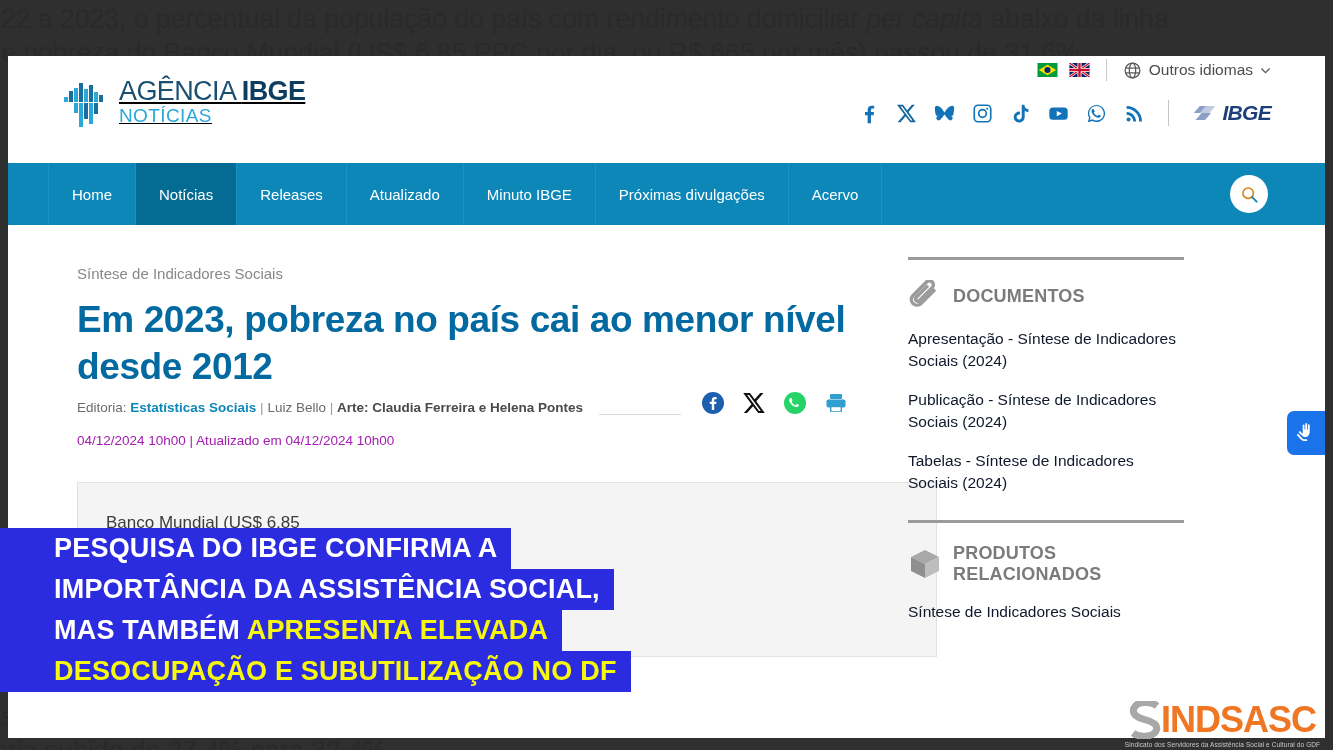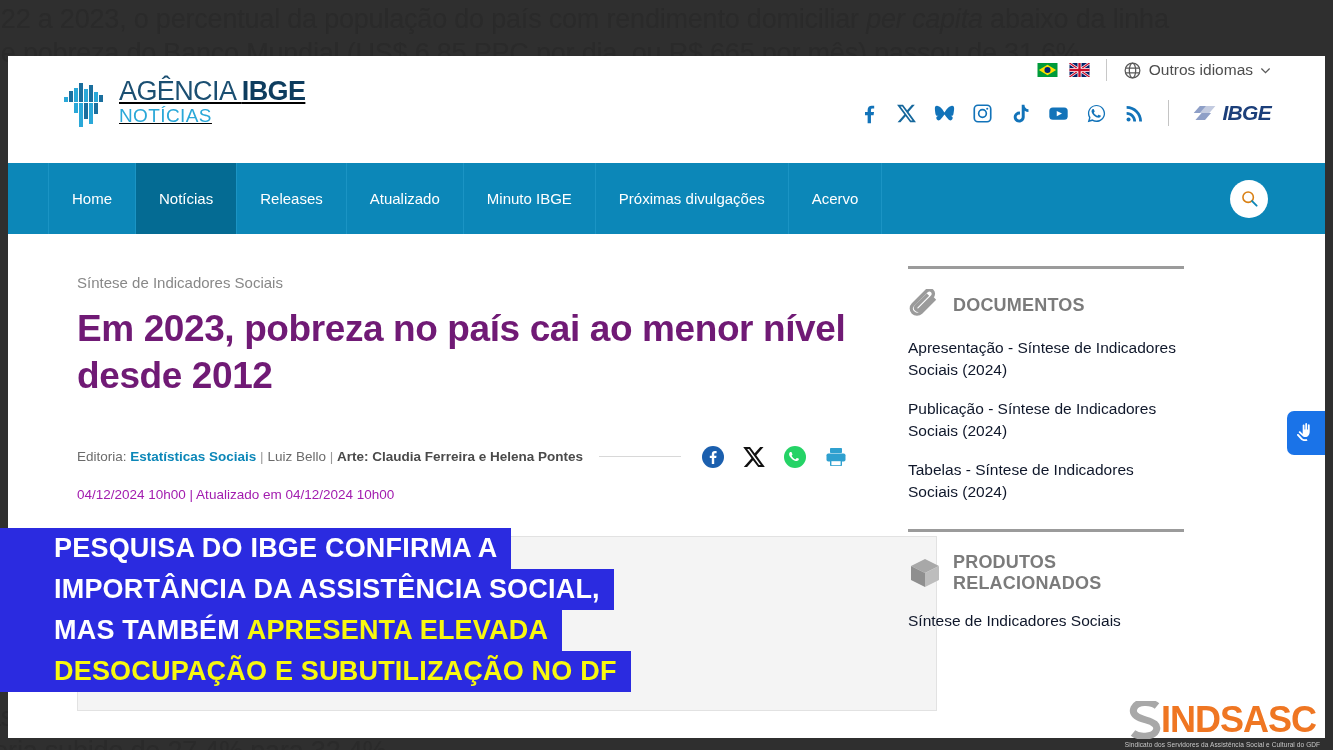--- a/index.html
+++ b/index.html
@@ -73,21 +73,21 @@
   .social-row {
     position: absolute; right: 54px; top: 44px;
     display: flex; align-items: center; gap: 17px;
   }
   .soc { width: 21px; height: 21px; display: block; }
   .soc-div { width: 1px; height: 26px; background: #c4c4c4; margin: 0 6px; }
   .ibge-mark { height: 24px; display: flex; align-items: center; gap: 4px; }
 
   
   .nav {
-    height: 71px; background: #0c87b8;
+    height: 62px; background: #0c87b8;
     display: flex; align-items: stretch; position: relative;
     padding-left: 40px;
   }
   .nav-item {
     display: flex; align-items: center; justify-content: center;
     padding: 0 23px;
     color: #fff; font-size: 15px;
     border-right: 1px solid #1b94c4;
     white-space: nowrap;
     cursor: pointer;
@@ -103,27 +103,26 @@
   }
 
   
   .content { display: flex; padding: 0; }
   .main-col { width: 900px; padding: 40px 60px 0 69px; }
   .kicker {
     font-size: 15px; color: #888888; margin-bottom: 14px;
     font-family: "Liberation Sans", sans-serif;
   }
   .headline {
-    font-size: 37px; line-height: 1.28; color: #701a75;
+    font-size: 37px; line-height: 1.28; color: #0369a1;
     font-weight: 700; letter-spacing: -0.4px;
     max-width: 860px;
   }
   .byline-row {
-    display: flex; align-items: center; gap: 16px;
-    margin-top: 45px;
+    display: flex; align-items: flex-end; gap: 16px;
   }
   .byline { font-size: 13.5px; color: #6b6b6b; white-space: nowrap; }
   .byline b { color: #0c87b8; font-weight: 700; }
   .byline .sep { color: #9a9a9a; }
   .byline .arte { color: #4a4a4a; font-weight: 700; }
   .byline-rule { flex: 1; height: 1px; background: #d8d8d8; min-width: 20px; }
   .share {
     display: flex; align-items: center; gap: 17px; padding-left: 4px;
   }
   .share-ic { width: 24px; height: 24px; display: block; cursor: pointer; }

